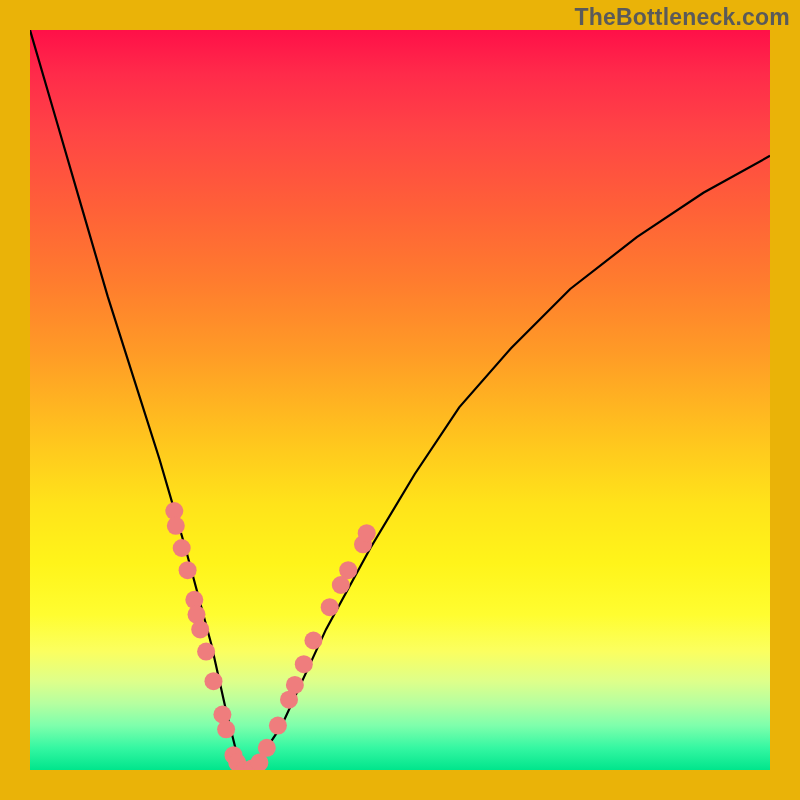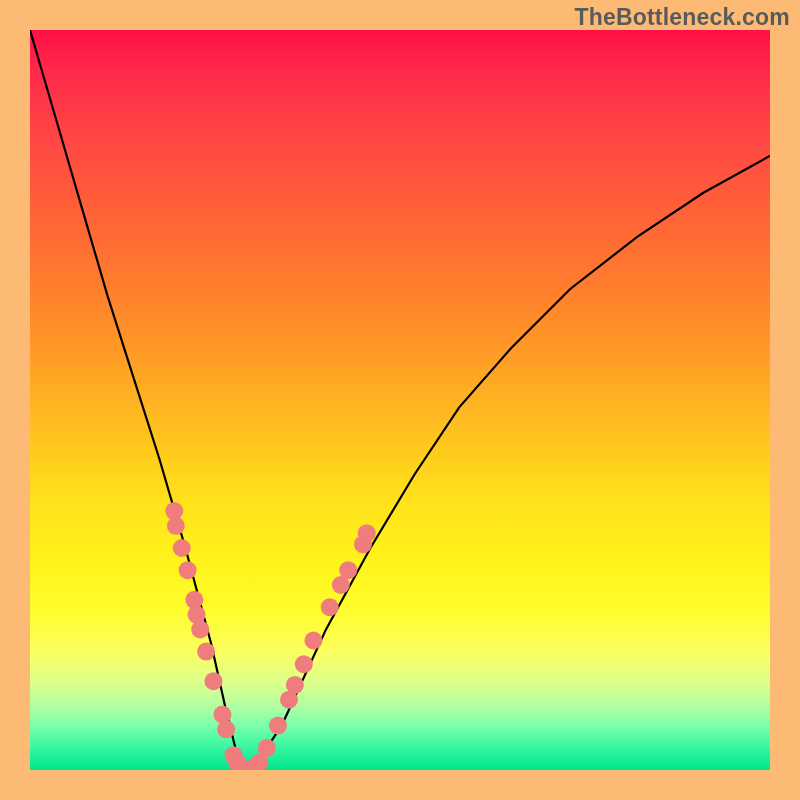--- a/index.html
+++ b/index.html
@@ -7,21 +7,21 @@
     padding: 0;
     width: 800px;
     height: 800px;
     overflow: hidden;
     font-family: Arial, Helvetica, sans-serif;
   }
   .container {
     position: relative;
     width: 800px;
     height: 800px;
-    background: #fdba74;
+    background: #eab308;
   }
   .plot-area {
     position: absolute;
     left: 30px;
     top: 30px;
     width: 740px;
     height: 740px;
     background: linear-gradient(
       to bottom,
       #ff1048 0%,

